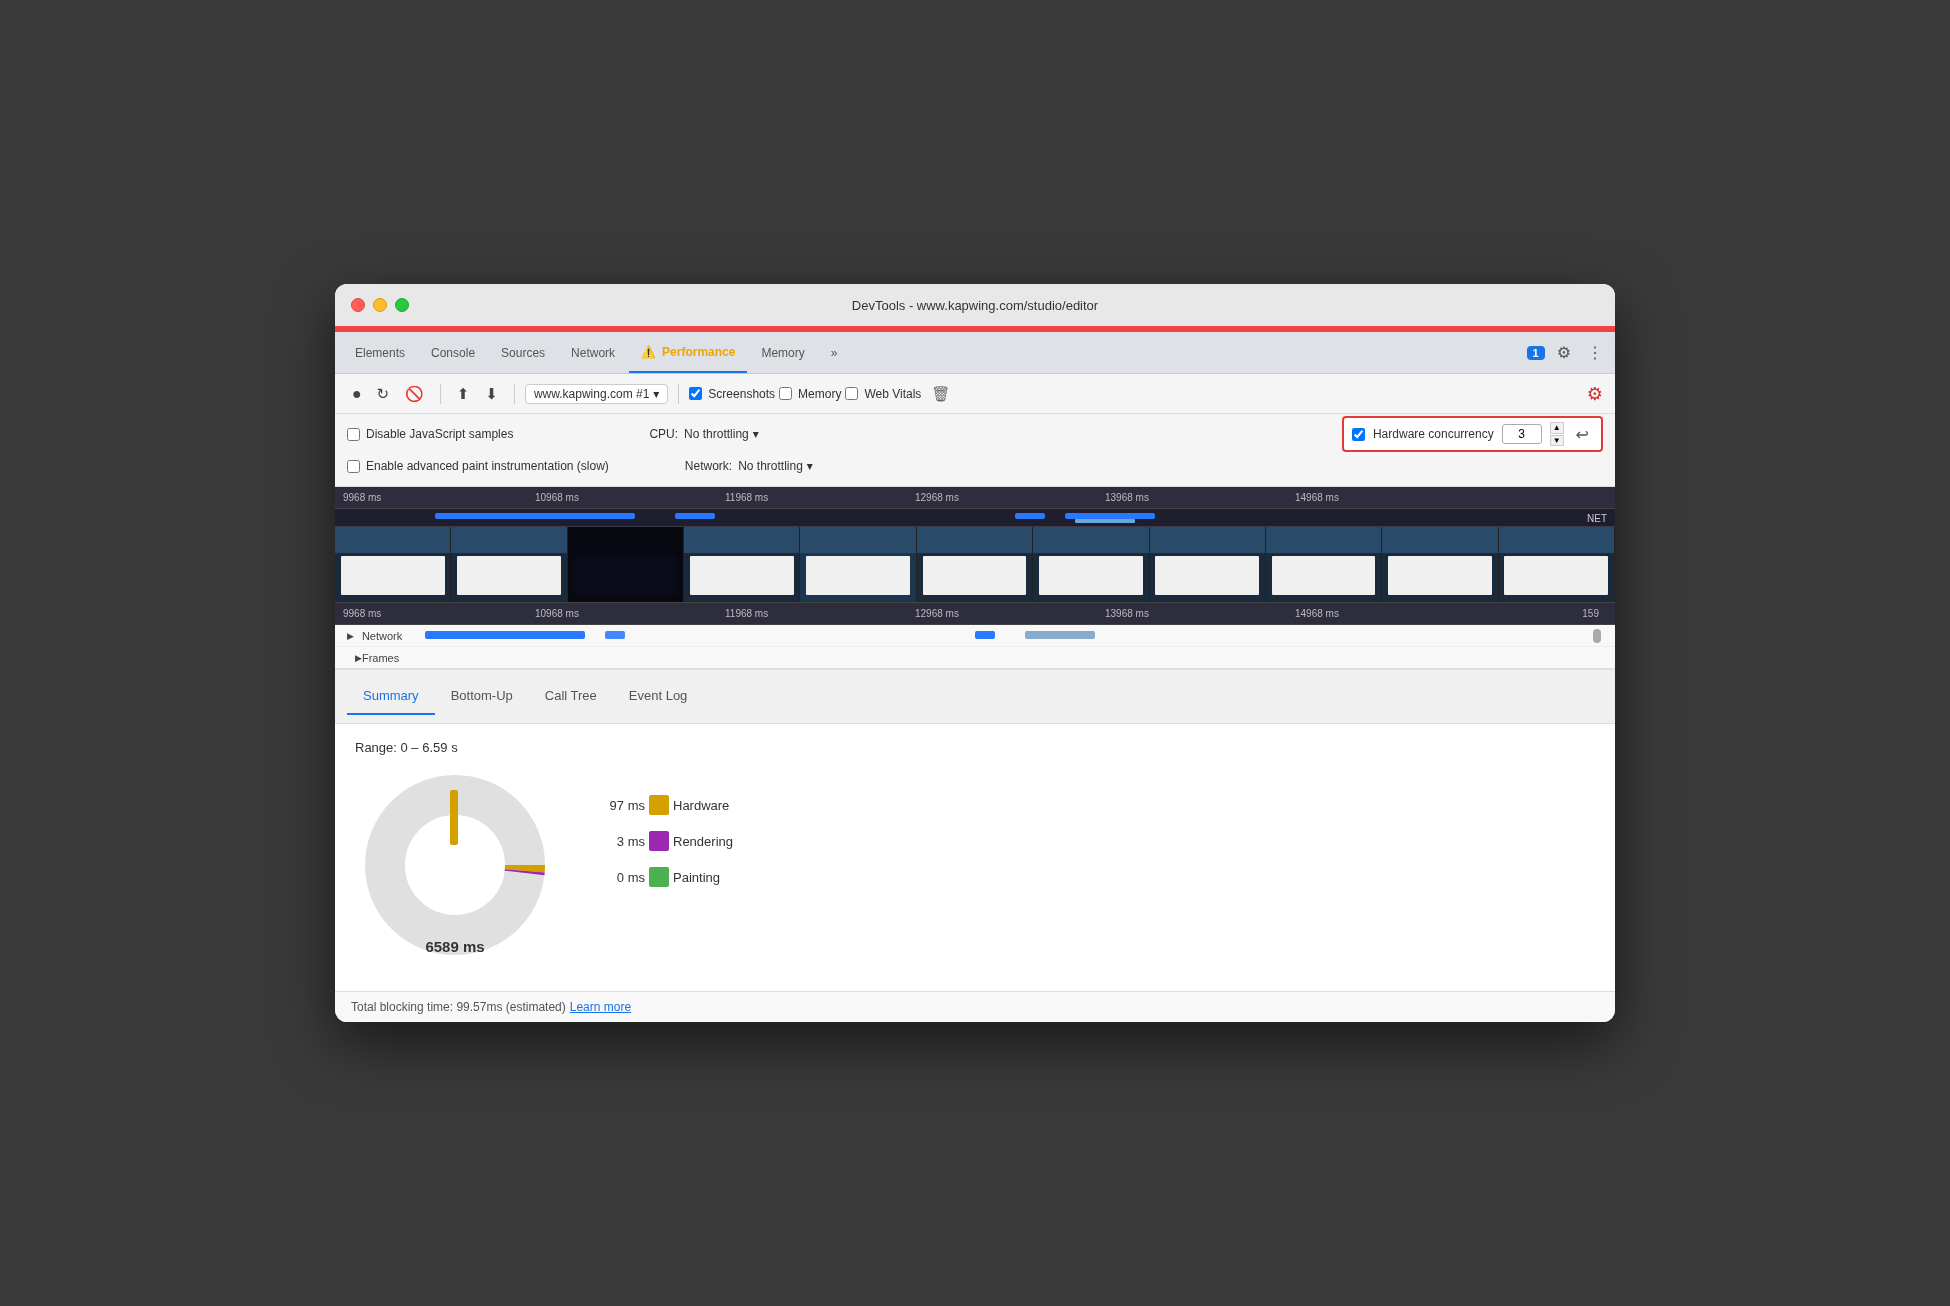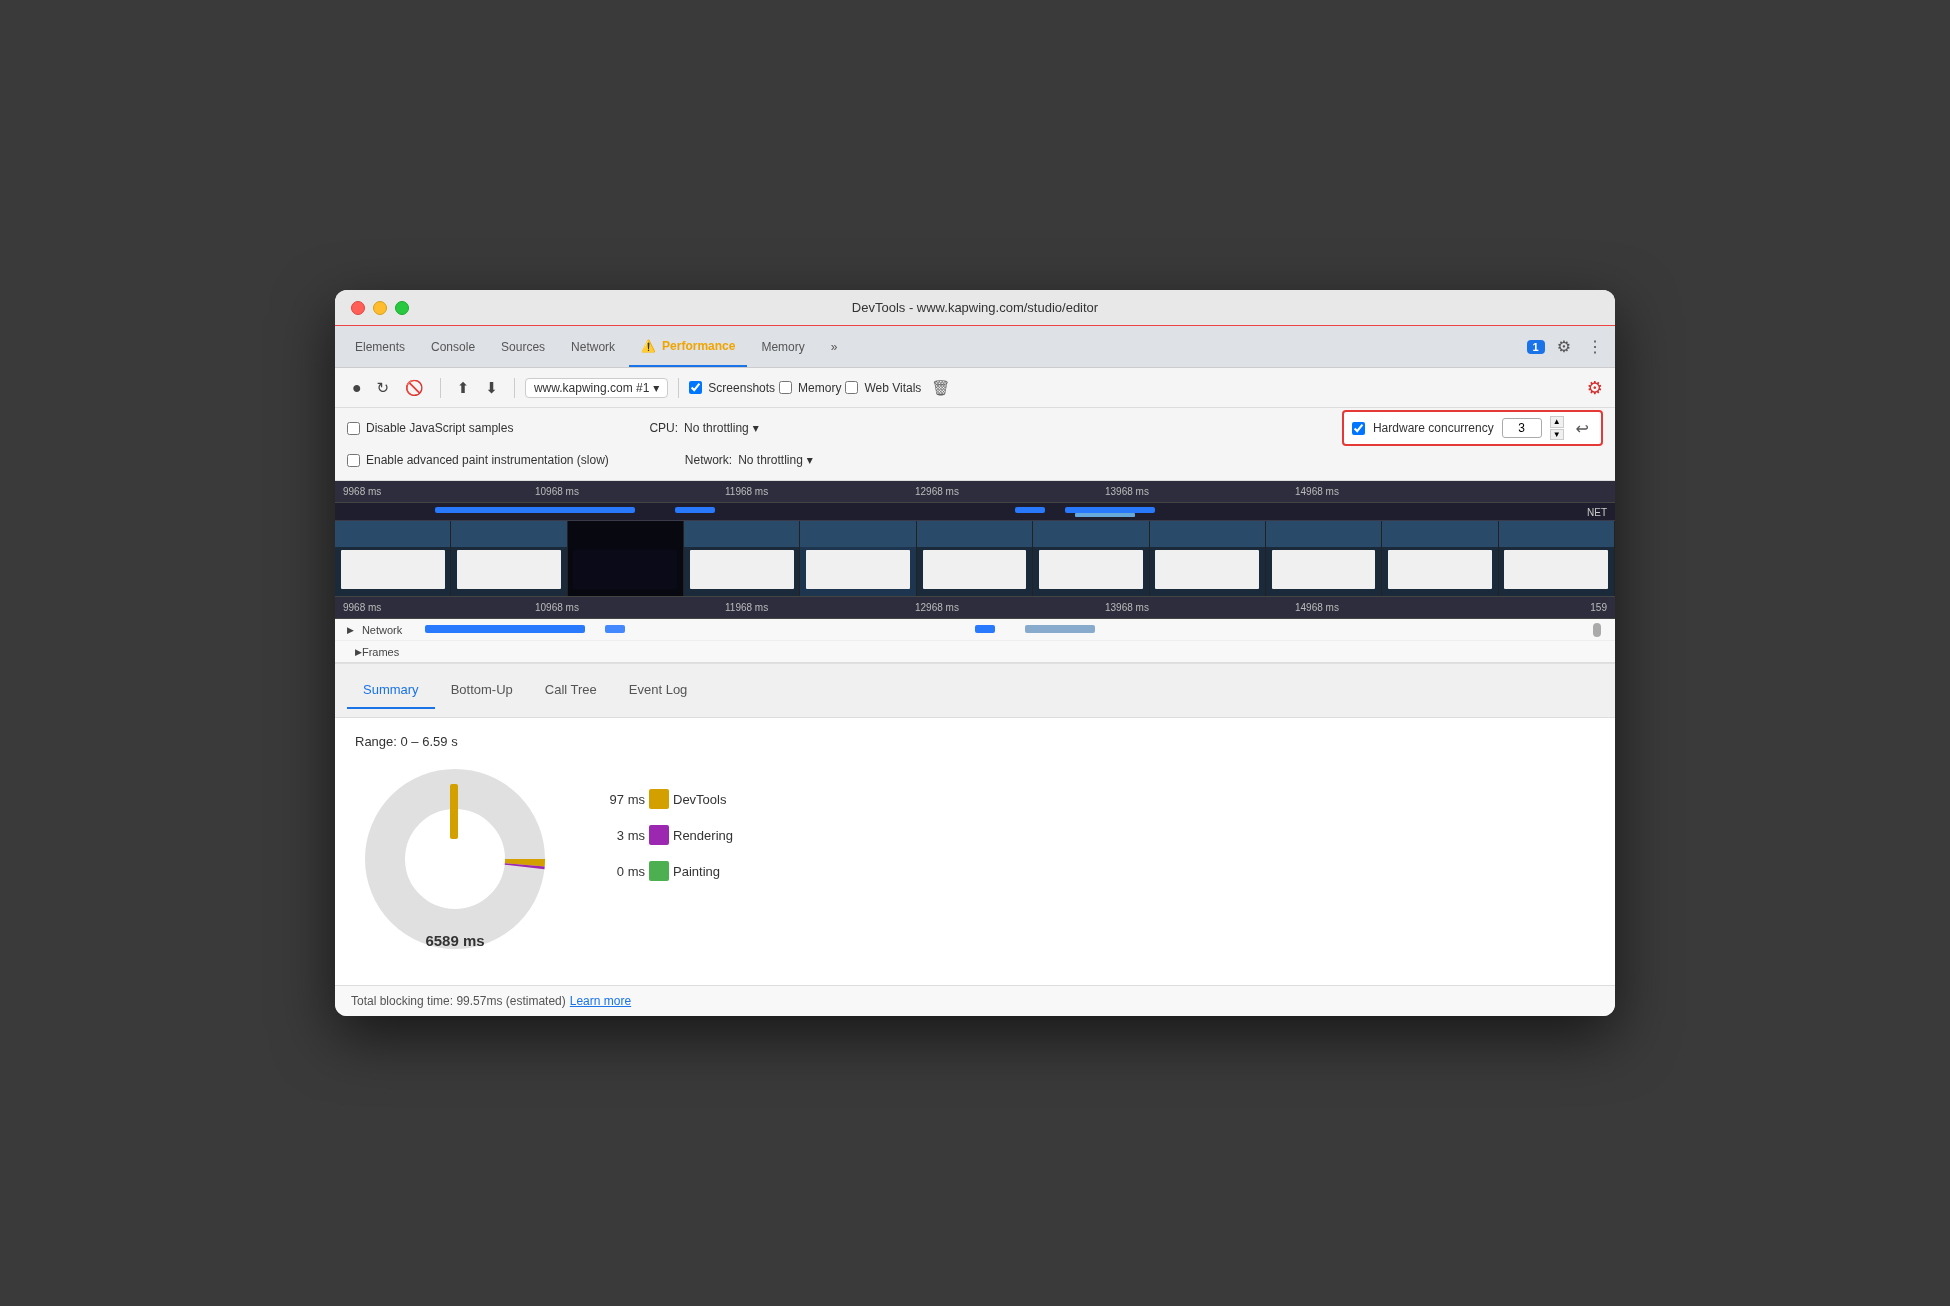--- a/index.html
+++ b/index.html
@@ -16,25 +16,25 @@
       width: 1280px;
       background: #f0f0f0;
       border-radius: 12px;
       box-shadow: 0 20px 60px rgba(0,0,0,0.6);
       overflow: hidden;
     }
 
     
     .title-bar {
       background: #e8e8e8;
-      height: 36px;
+      height: 48px;
       display: flex;
       align-items: center;
       padding: 0 16px;
-      border-bottom: 1px solid #ef4444;
+      border-bottom: 6px solid #ef4444;
       position: relative;
     }
     .traffic-lights {
       display: flex;
       gap: 8px;
       align-items: center;
     }
     .traffic-light {
       width: 14px;
       height: 14px;
@@ -642,21 +642,21 @@
       <div class="ss-thumb"></div>
     </div>
 
     <div class="tl-bottom-labels">
       <span class="tl-time-marker" style="left: 8px;">9968 ms</span>
       <span class="tl-time-marker" style="left: 200px;">10968 ms</span>
       <span class="tl-time-marker" style="left: 390px;">11968 ms</span>
       <span class="tl-time-marker" style="left: 580px;">12968 ms</span>
       <span class="tl-time-marker" style="left: 770px;">13968 ms</span>
       <span class="tl-time-marker" style="left: 960px;">14968 ms</span>
-      <span class="tl-time-marker" style="right: 8px;">159</span>
+      <span class="tl-time-marker" style="right: 16px;">159</span>
     </div>
   </div>
 
   <div style="background:#f8f8f8; border-bottom: 1px solid #e0e0e0; position:relative;">
     <div class="network-track-row">
       <span class="expand-arrow">▶</span>
       <span>Network</span>
 
       <div style="position:absolute; left:90px; top:6px; height:8px; width:160px; background:#2979ff; border-radius:2px;"></div>
       <div style="position:absolute; left:270px; top:6px; height:8px; width:20px; background:#4488ff; border-radius:2px;"></div>
@@ -700,21 +700,21 @@
         </svg>
         
         <div style="position:absolute; top:15px; left:95px; width:8px; height:55px; background:#d4a000; border-radius:2px;"></div>
         <span class="pie-label">6589 ms</span>
       </div>
 
       <div class="legend">
         <div class="legend-item">
           <span class="legend-value">97 ms</span>
           <div class="legend-color" style="background:#d4a000;"></div>
-          <span class="legend-name">DevTools</span>
+          <span class="legend-name">Hardware</span>
         </div>
         <div class="legend-item">
           <span class="legend-value">3 ms</span>
           <div class="legend-color" style="background:#9c27b0;"></div>
           <span class="legend-name">Rendering</span>
         </div>
         <div class="legend-item">
           <span class="legend-value">0 ms</span>
           <div class="legend-color" style="background:#4caf50;"></div>
           <span class="legend-name">Painting</span>

